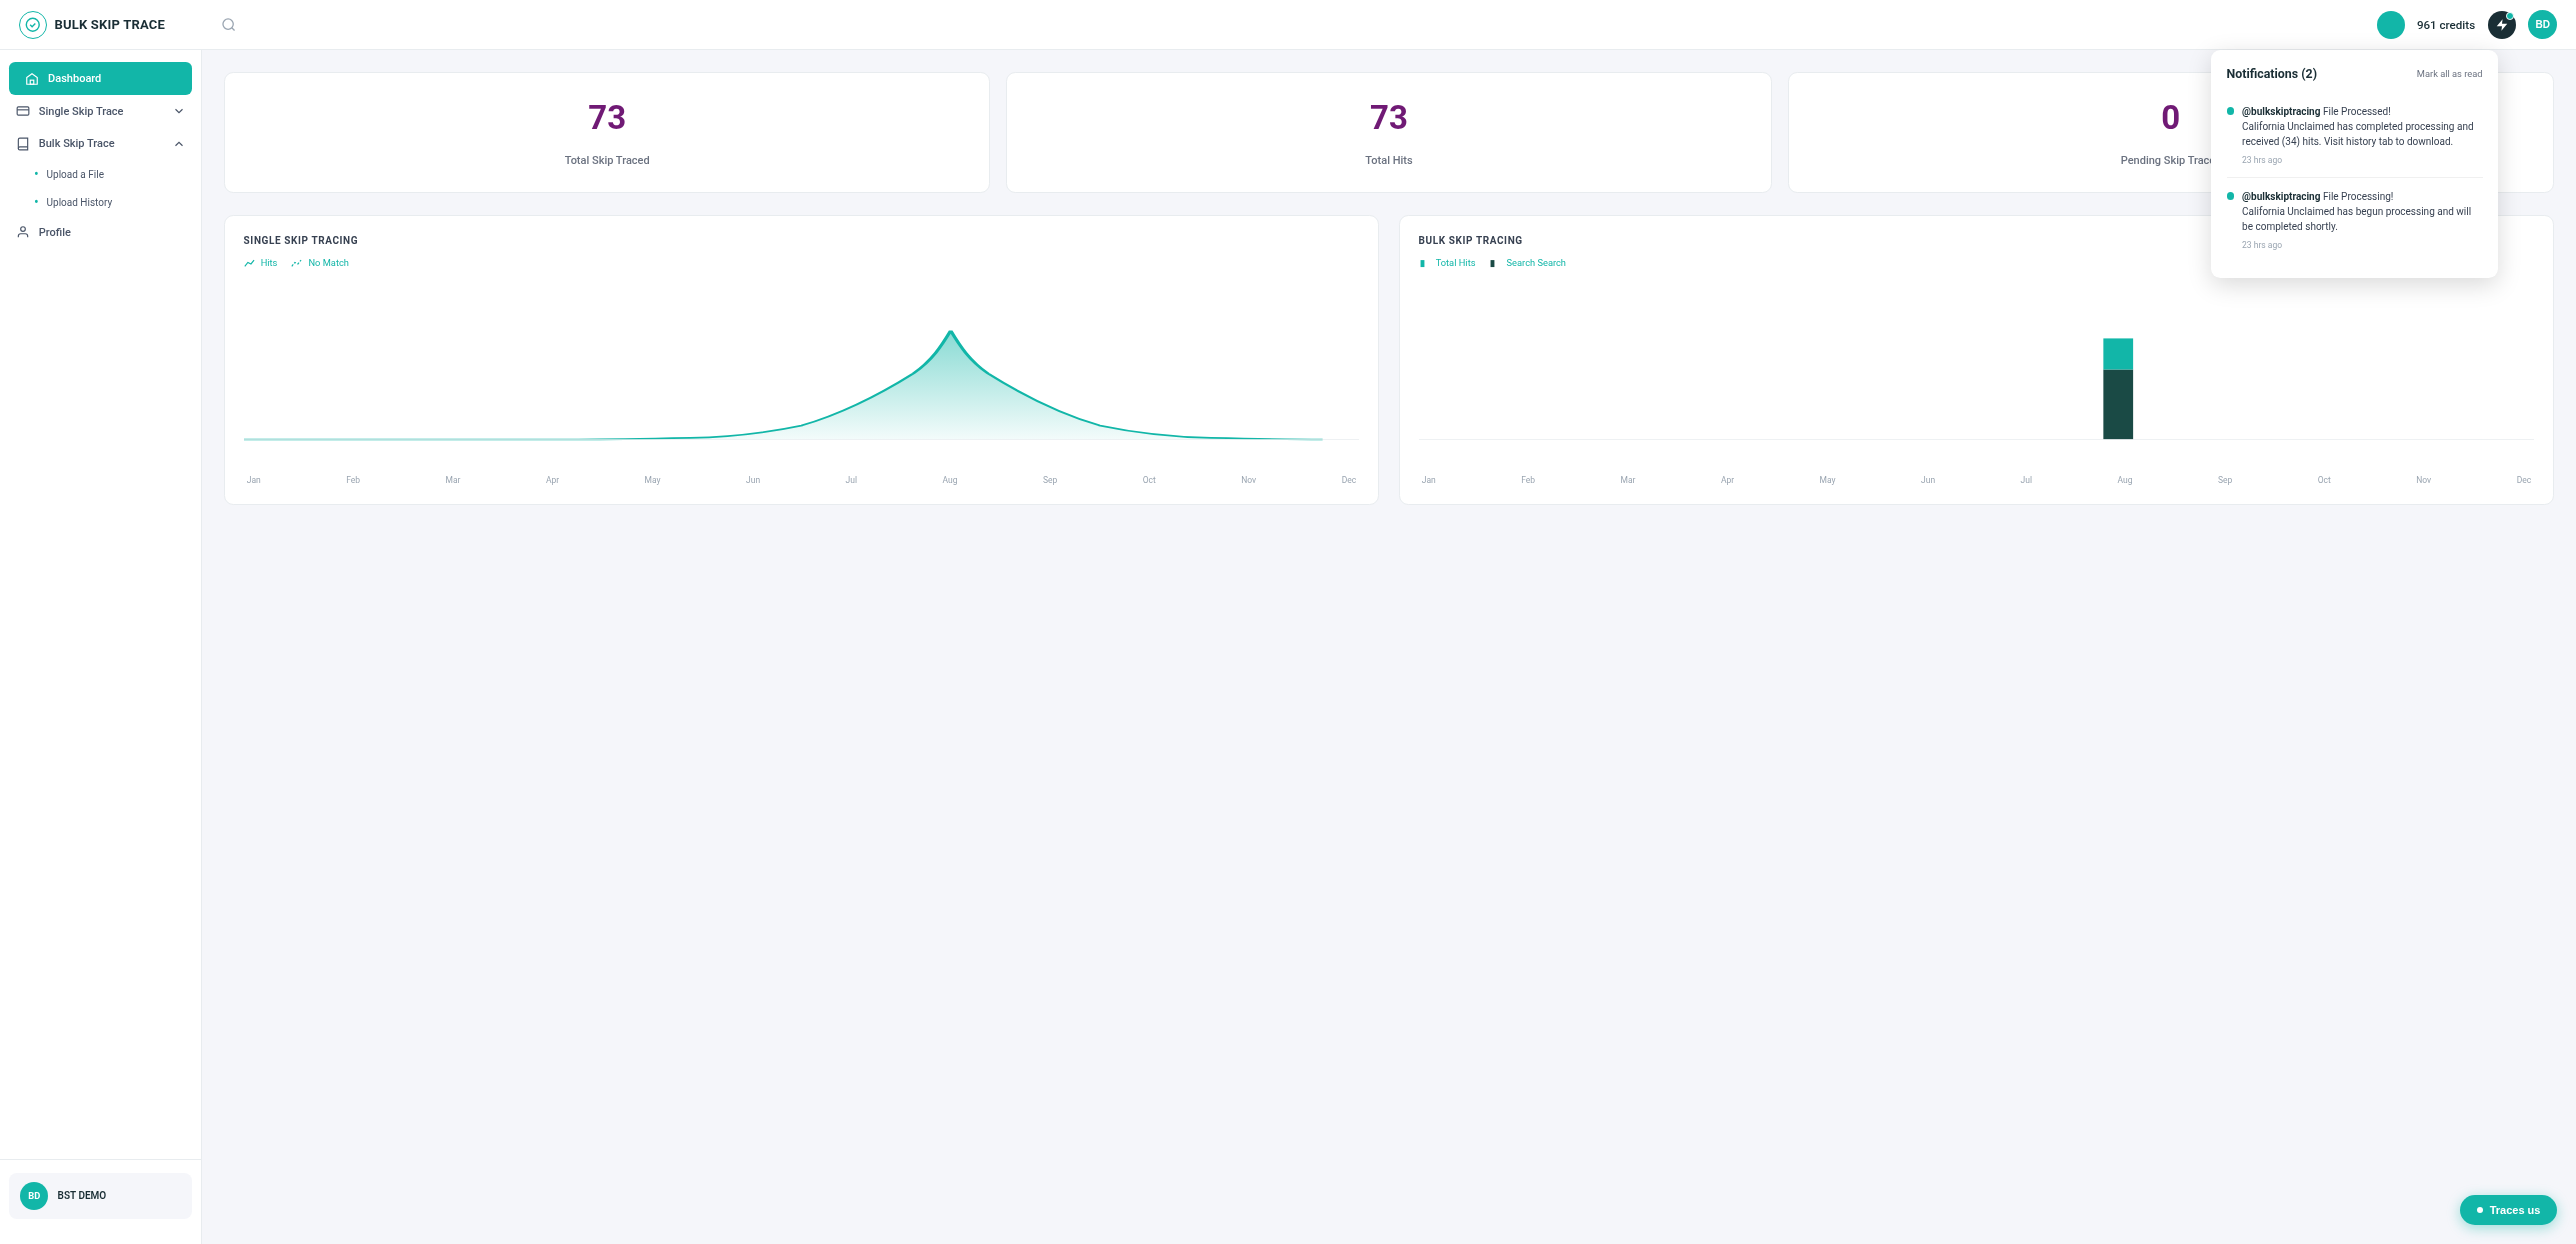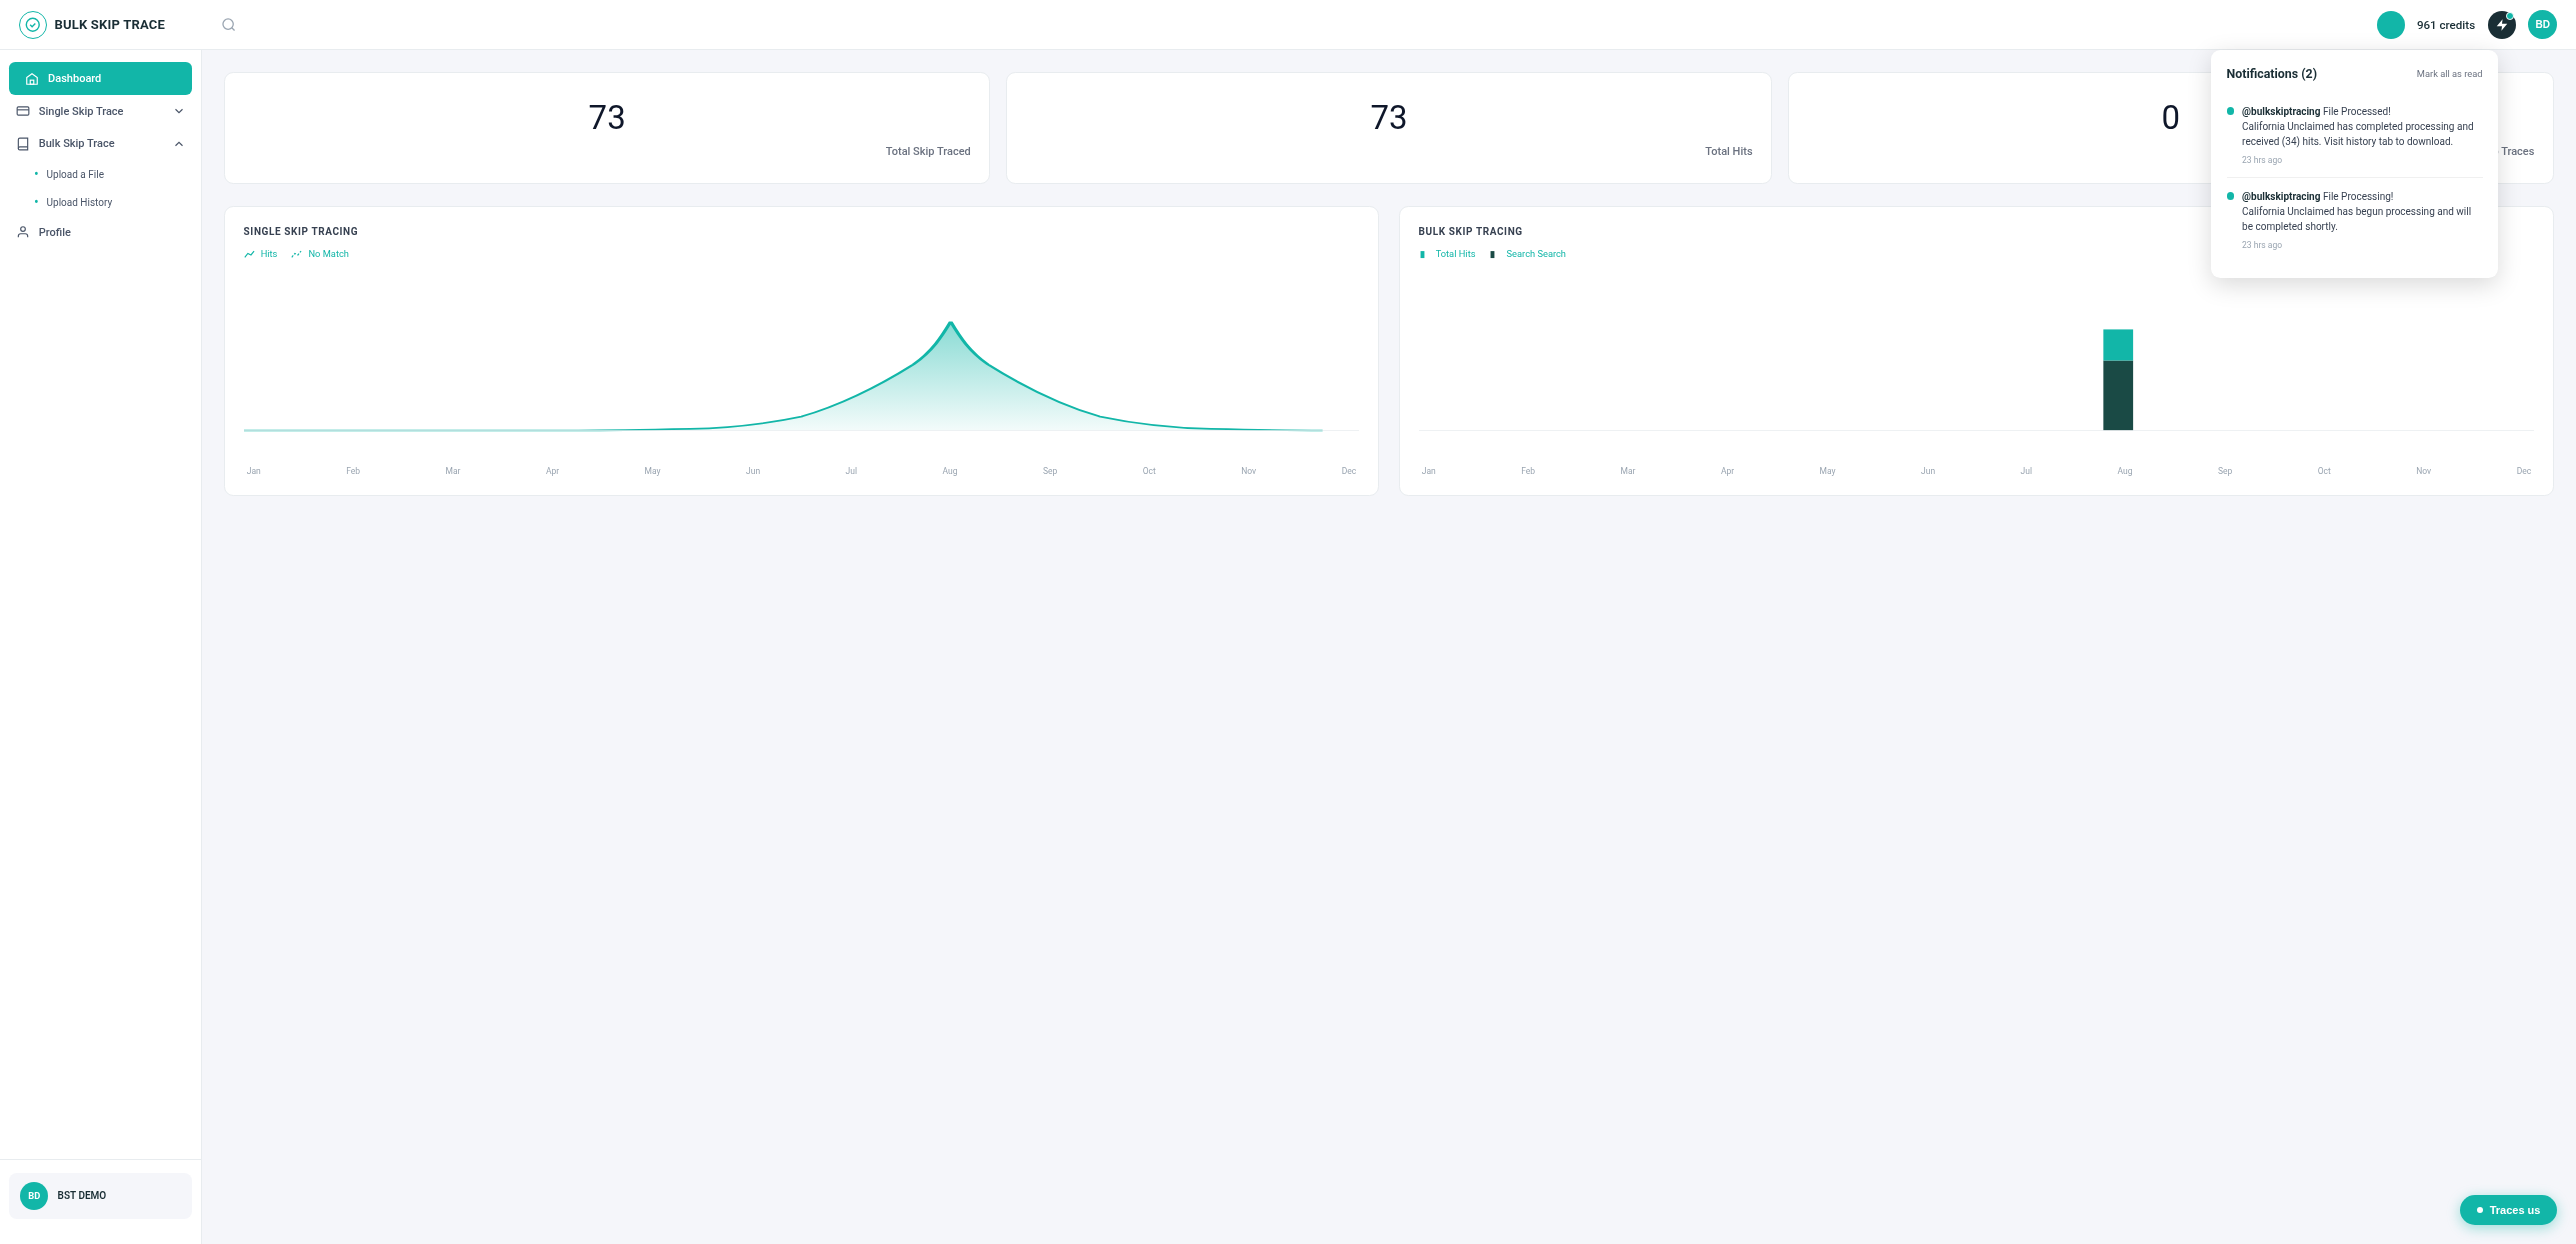--- a/index.html
+++ b/index.html
@@ -83,22 +83,22 @@
 
     
     .content { flex: 1; overflow-y: auto; padding: 22px; }
 
     
     .stat-cards { display: flex; gap: 15.5px; margin-bottom: 22px; }
     .stat-card {
       flex: 1; background: #fff; border-radius: 9.3px; padding: 25px 18.6px;
       text-align: center; border: 0.8px solid #e8ecef;
     }
-    .stat-value { font-size: 33px; font-weight: 400; color: #0f172a; margin-bottom: 8px; }
-    .stat-label { font-size: 11px; color: #6b7280; font-weight: 500; text-align: right; }
+    .stat-value { font-size: 33px; font-weight: 700; color: #701a75; margin-bottom: 17px; }
+    .stat-label { font-size: 11px; color: #6b7280; font-weight: 500; }
 
     
     .charts-row { display: grid; grid-template-columns: 1fr 1fr; gap: 20px; }
     .chart-card {
       background: #fff; border-radius: 9.3px; padding: 18.6px;
       border: 0.8px solid #e8ecef;
     }
     .chart-title { font-size: 10px; font-weight: 700; color: #374151; letter-spacing: 0.6px; margin-bottom: 11px; }
     .chart-legend { display: flex; gap: 14px; margin-bottom: 15.5px; }
     .legend-item { display: flex; align-items: center; gap: 4.7px; font-size: 9.3px; color: #12b6a8; cursor: pointer; }

